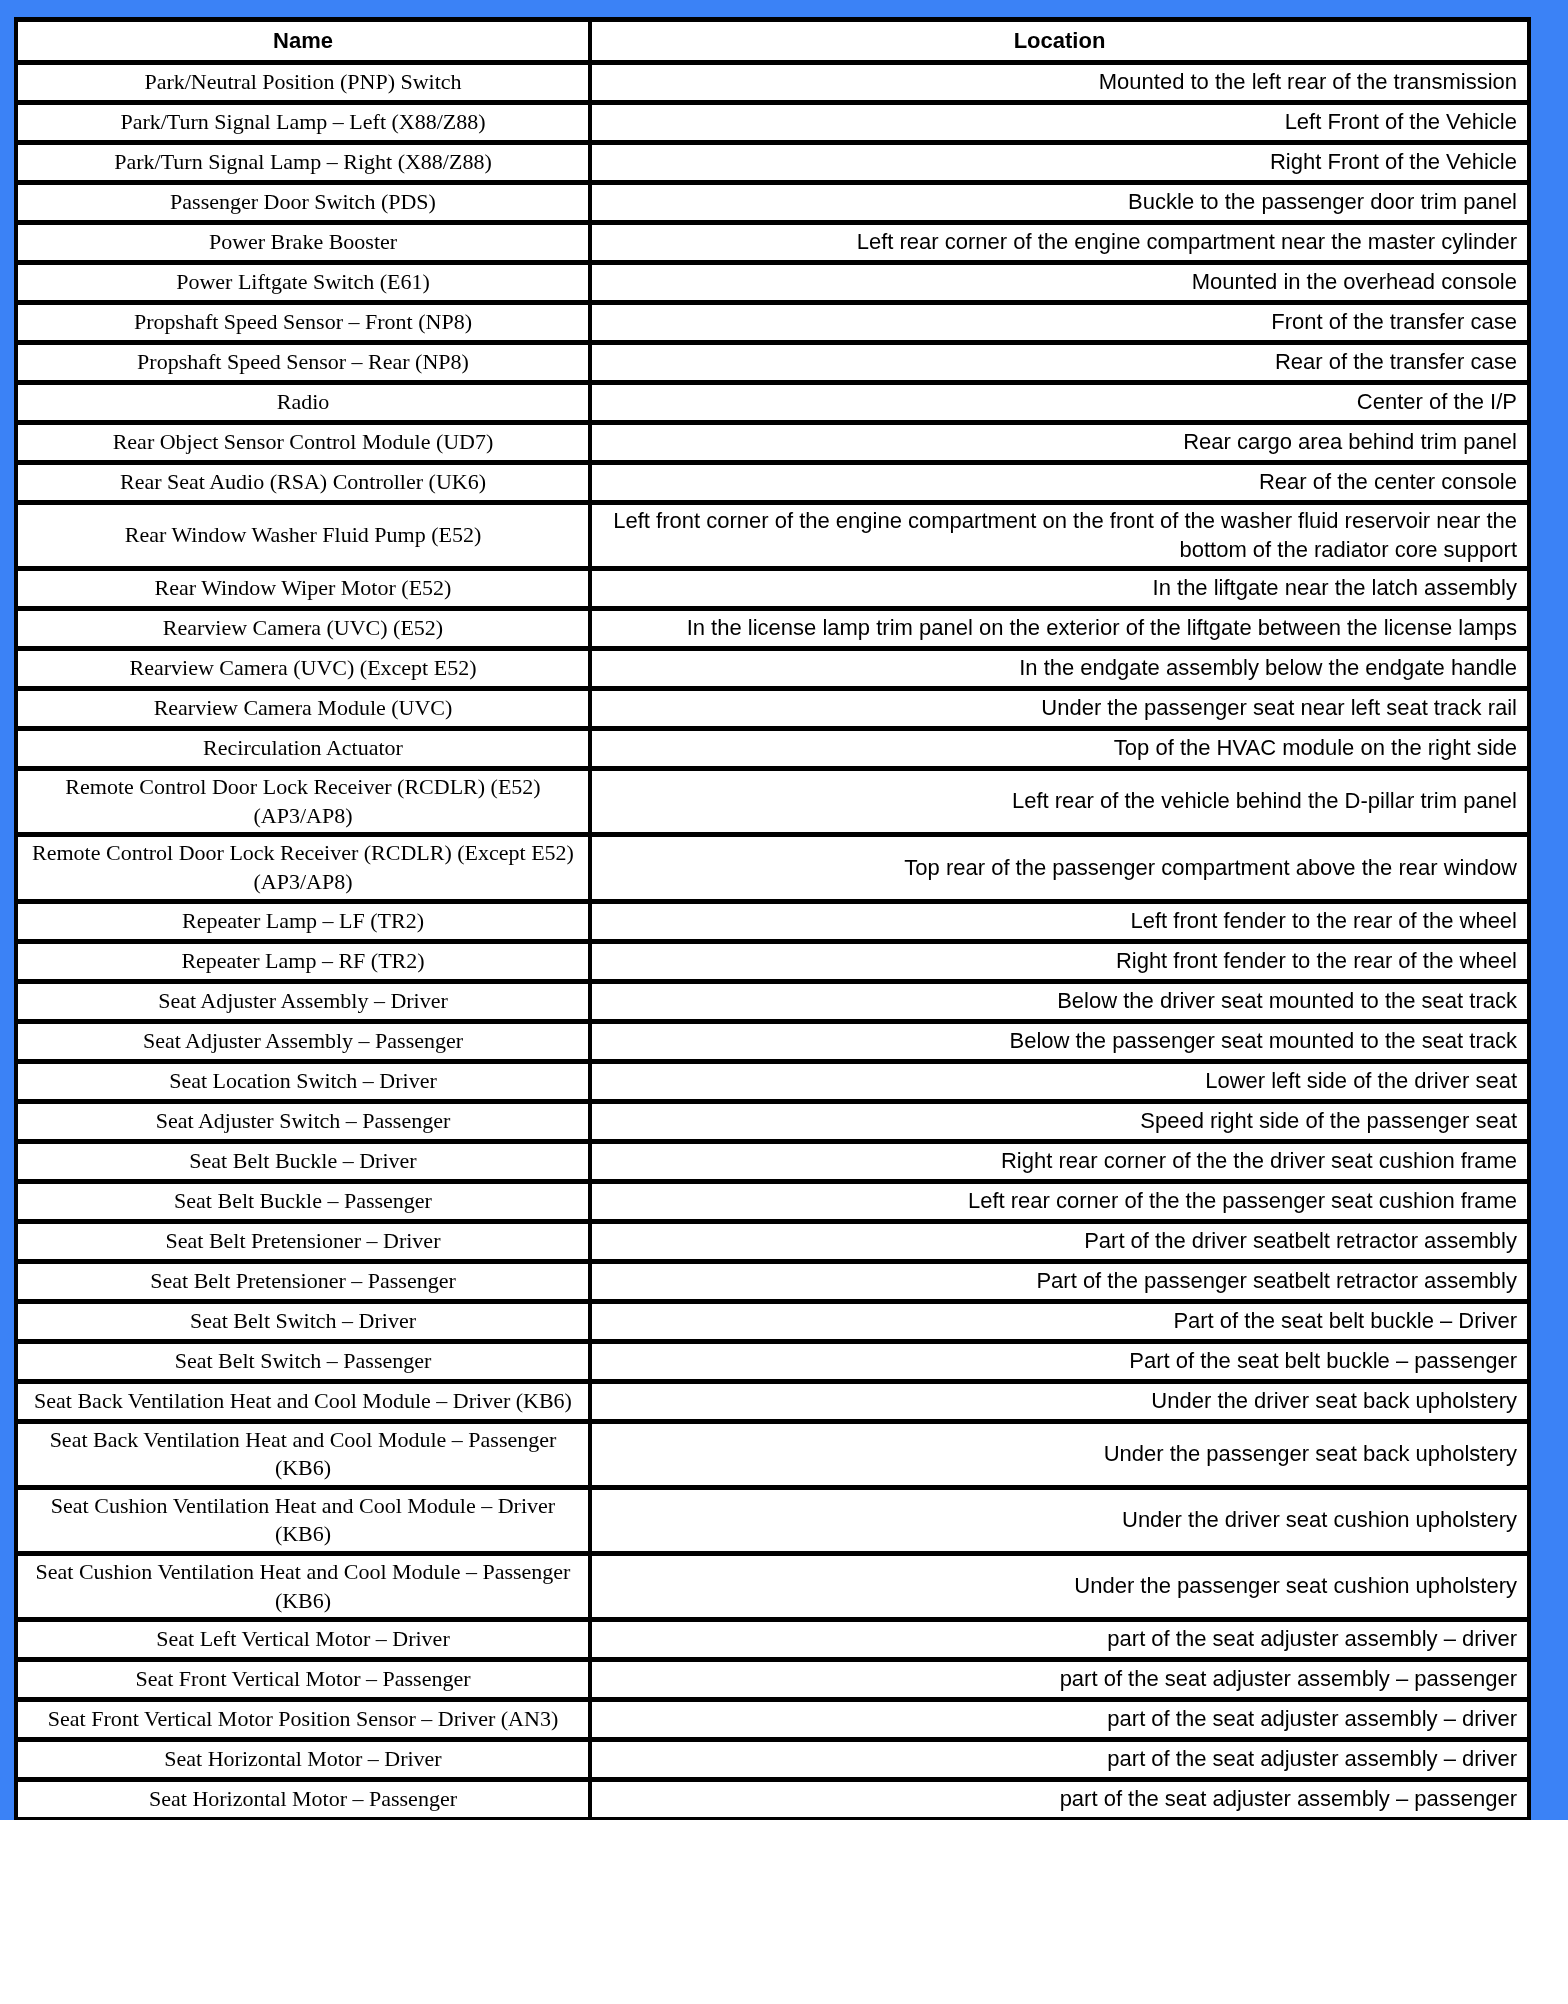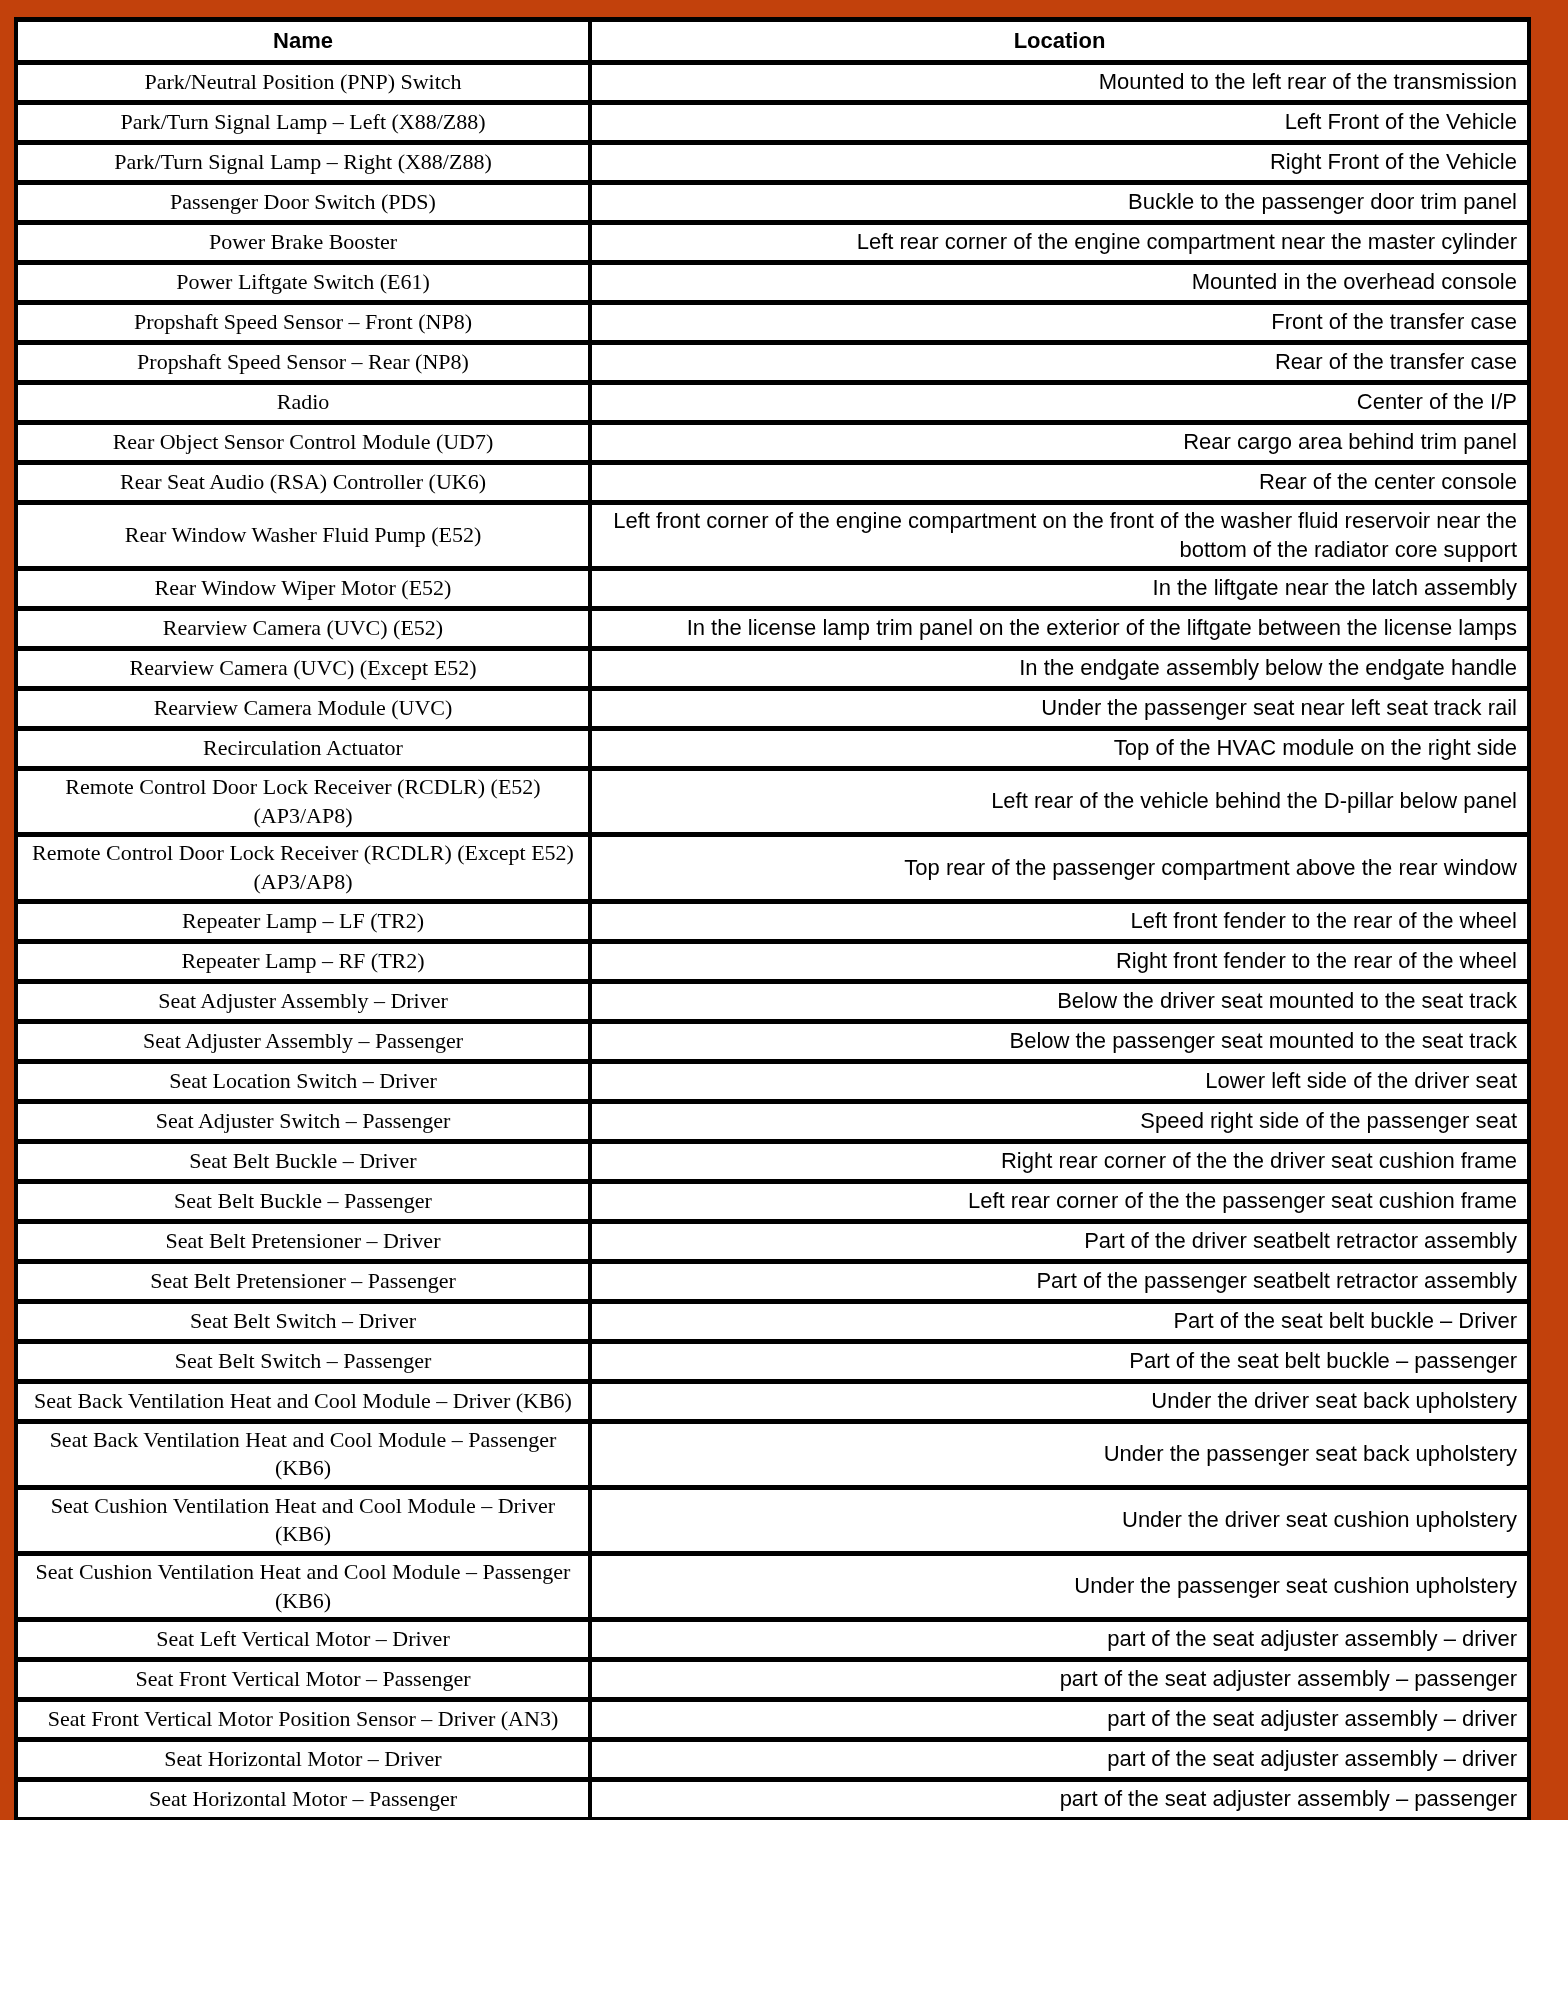--- a/index.html
+++ b/index.html
@@ -11,21 +11,21 @@
     width: 1568px;
     height: 2004px;
     font-family: "Liberation Sans", sans-serif;
     color: #000000;
     -webkit-font-smoothing: antialiased;
   }
   .page {
     position: relative;
     width: 1568px;
     height: 1820px;
-    background: #c2410c;
+    background: #3b82f6;
     overflow: hidden;
   }
   table.loc-table {
     position: absolute;
     left: 14px;
     top: 17px;
     width: 1513px;
     border-collapse: collapse;
     table-layout: fixed;
     background: #ffffff;
@@ -142,21 +142,21 @@
         <tr>
           <td class="name-cell">Rearview Camera Module (UVC)</td>
           <td class="loc-cell">Under the passenger seat near left seat track rail</td>
         </tr>
         <tr>
           <td class="name-cell">Recirculation Actuator</td>
           <td class="loc-cell">Top of the HVAC module on the right side</td>
         </tr>
         <tr>
           <td class="name-cell">Remote Control Door Lock Receiver (RCDLR) (E52) (AP3/AP8)</td>
-          <td class="loc-cell">Left rear of the vehicle behind the D-pillar below panel</td>
+          <td class="loc-cell">Left rear of the vehicle behind the D-pillar trim panel</td>
         </tr>
         <tr>
           <td class="name-cell">Remote Control Door Lock Receiver (RCDLR) (Except E52) (AP3/AP8)</td>
           <td class="loc-cell">Top rear of the passenger compartment above the rear window</td>
         </tr>
         <tr>
           <td class="name-cell">Repeater Lamp – LF (TR2)</td>
           <td class="loc-cell">Left front fender to the rear of the wheel</td>
         </tr>
         <tr>

